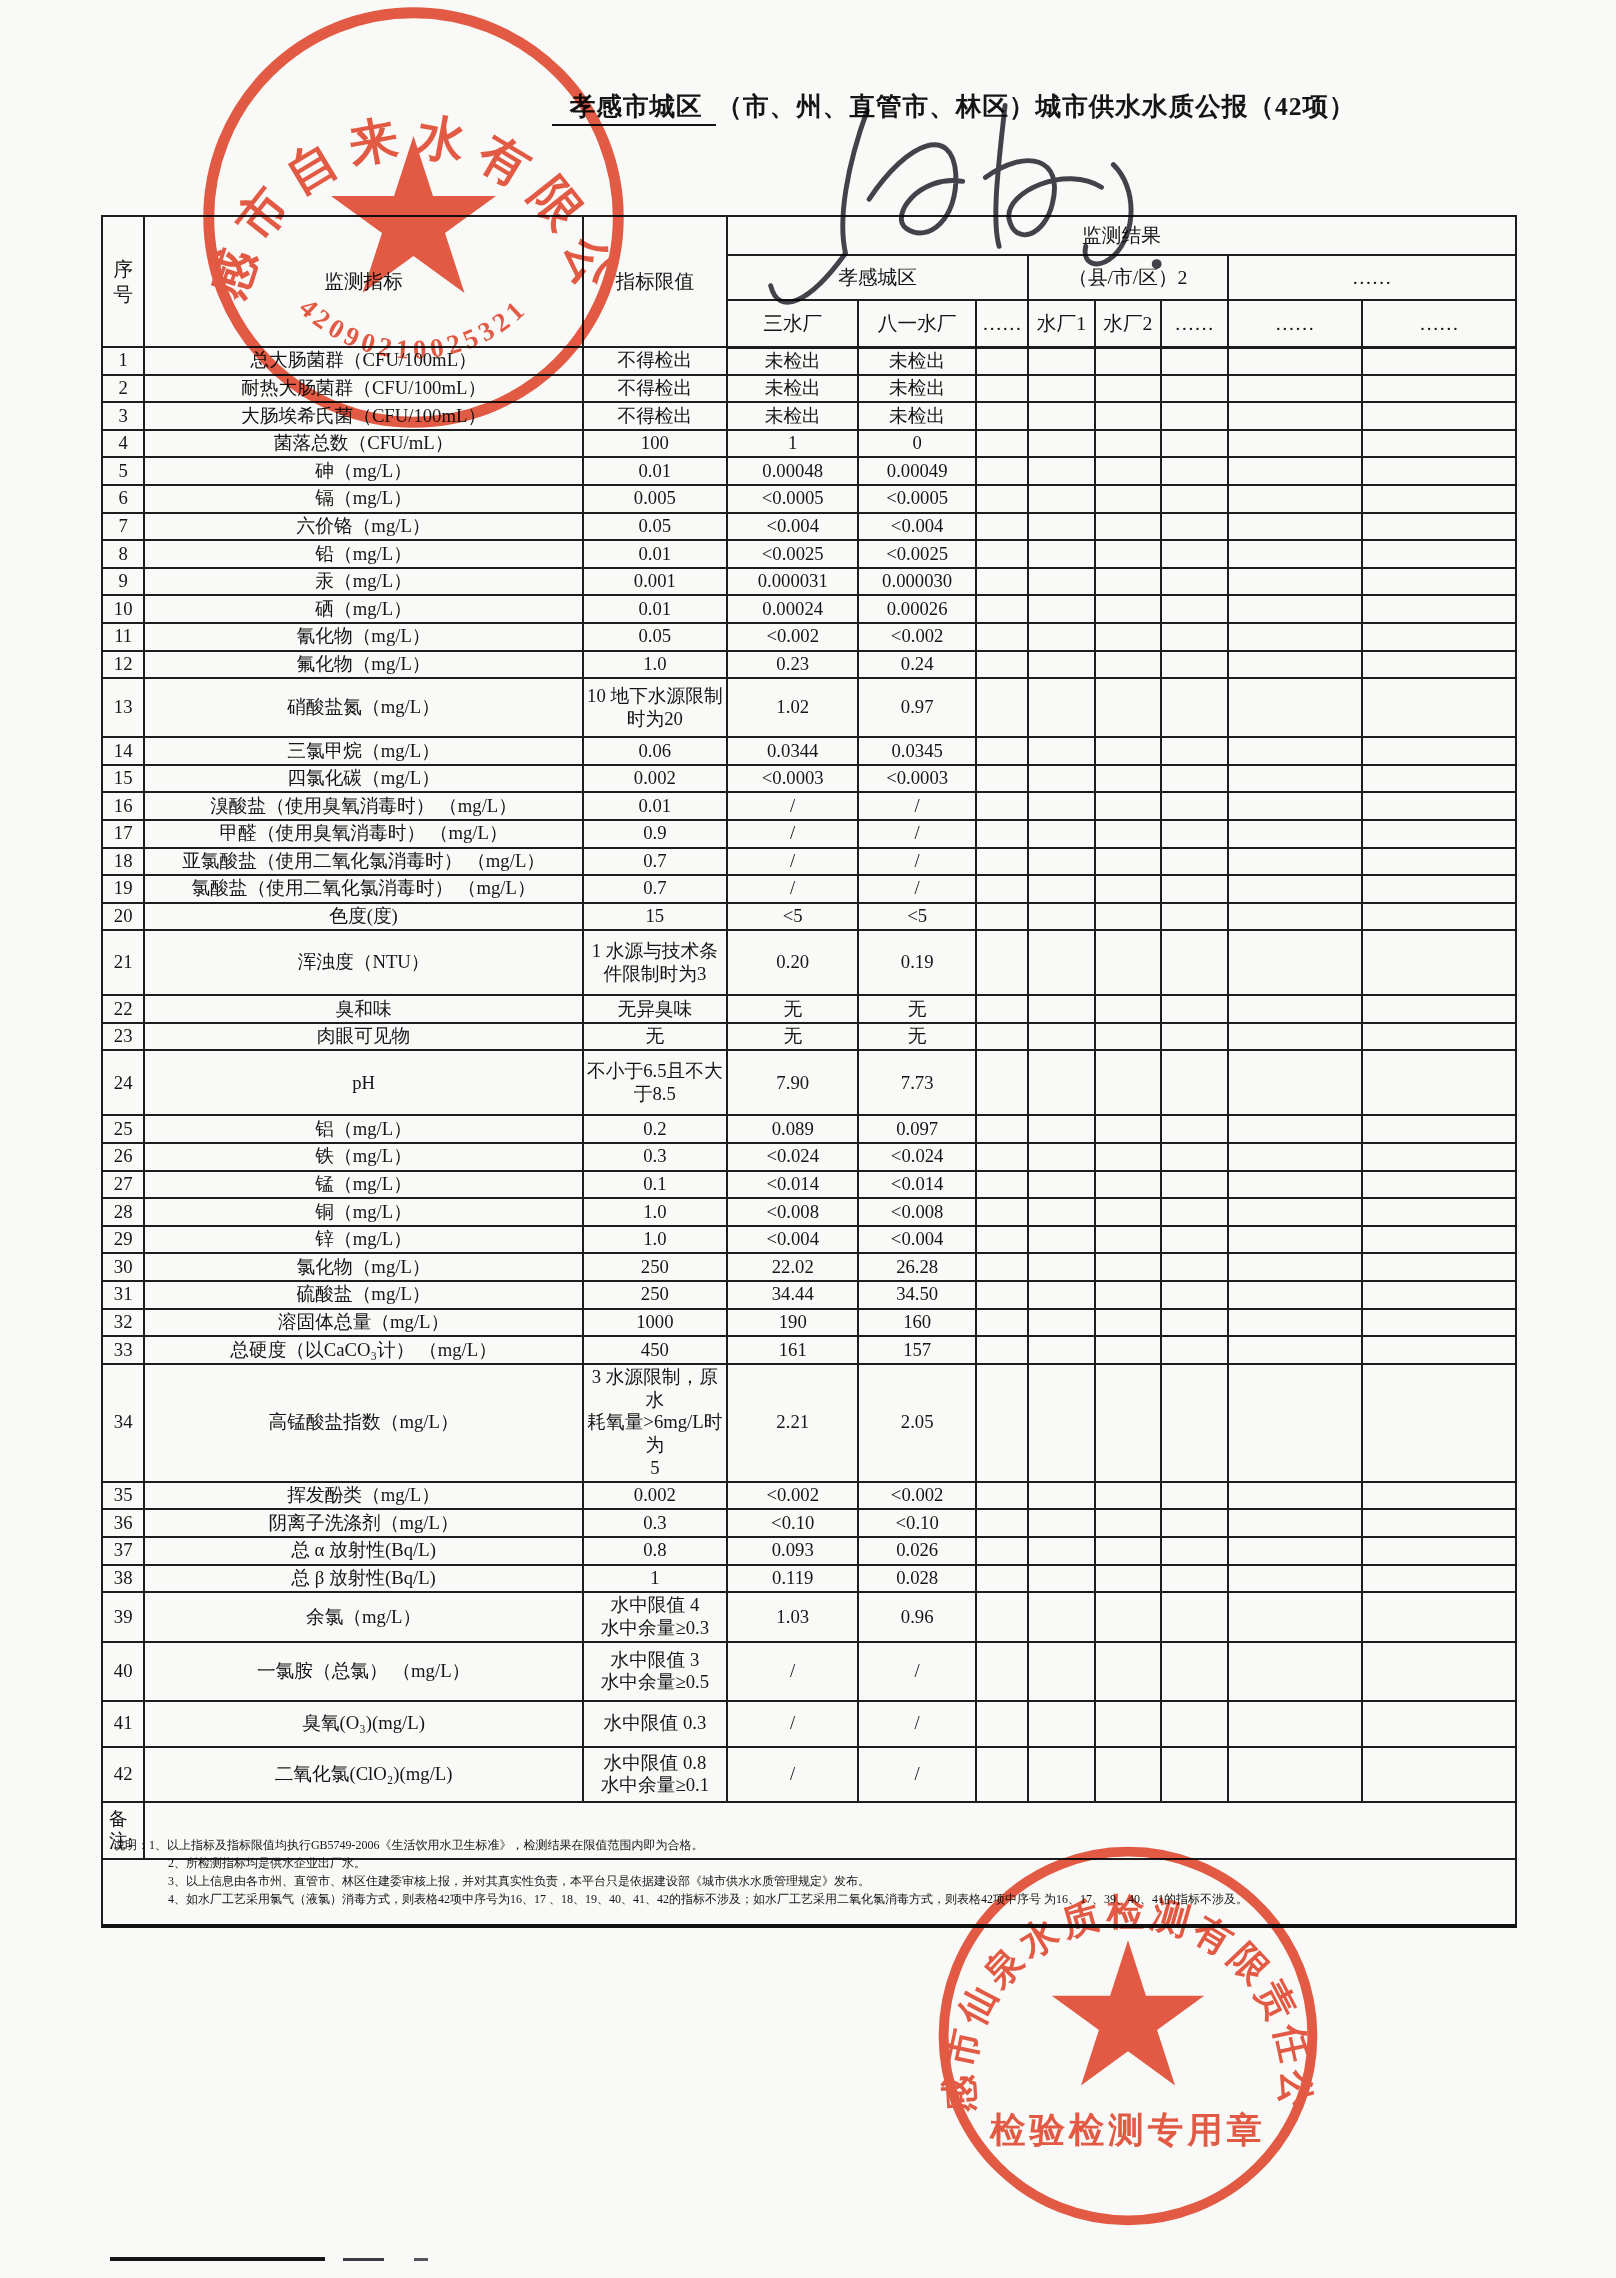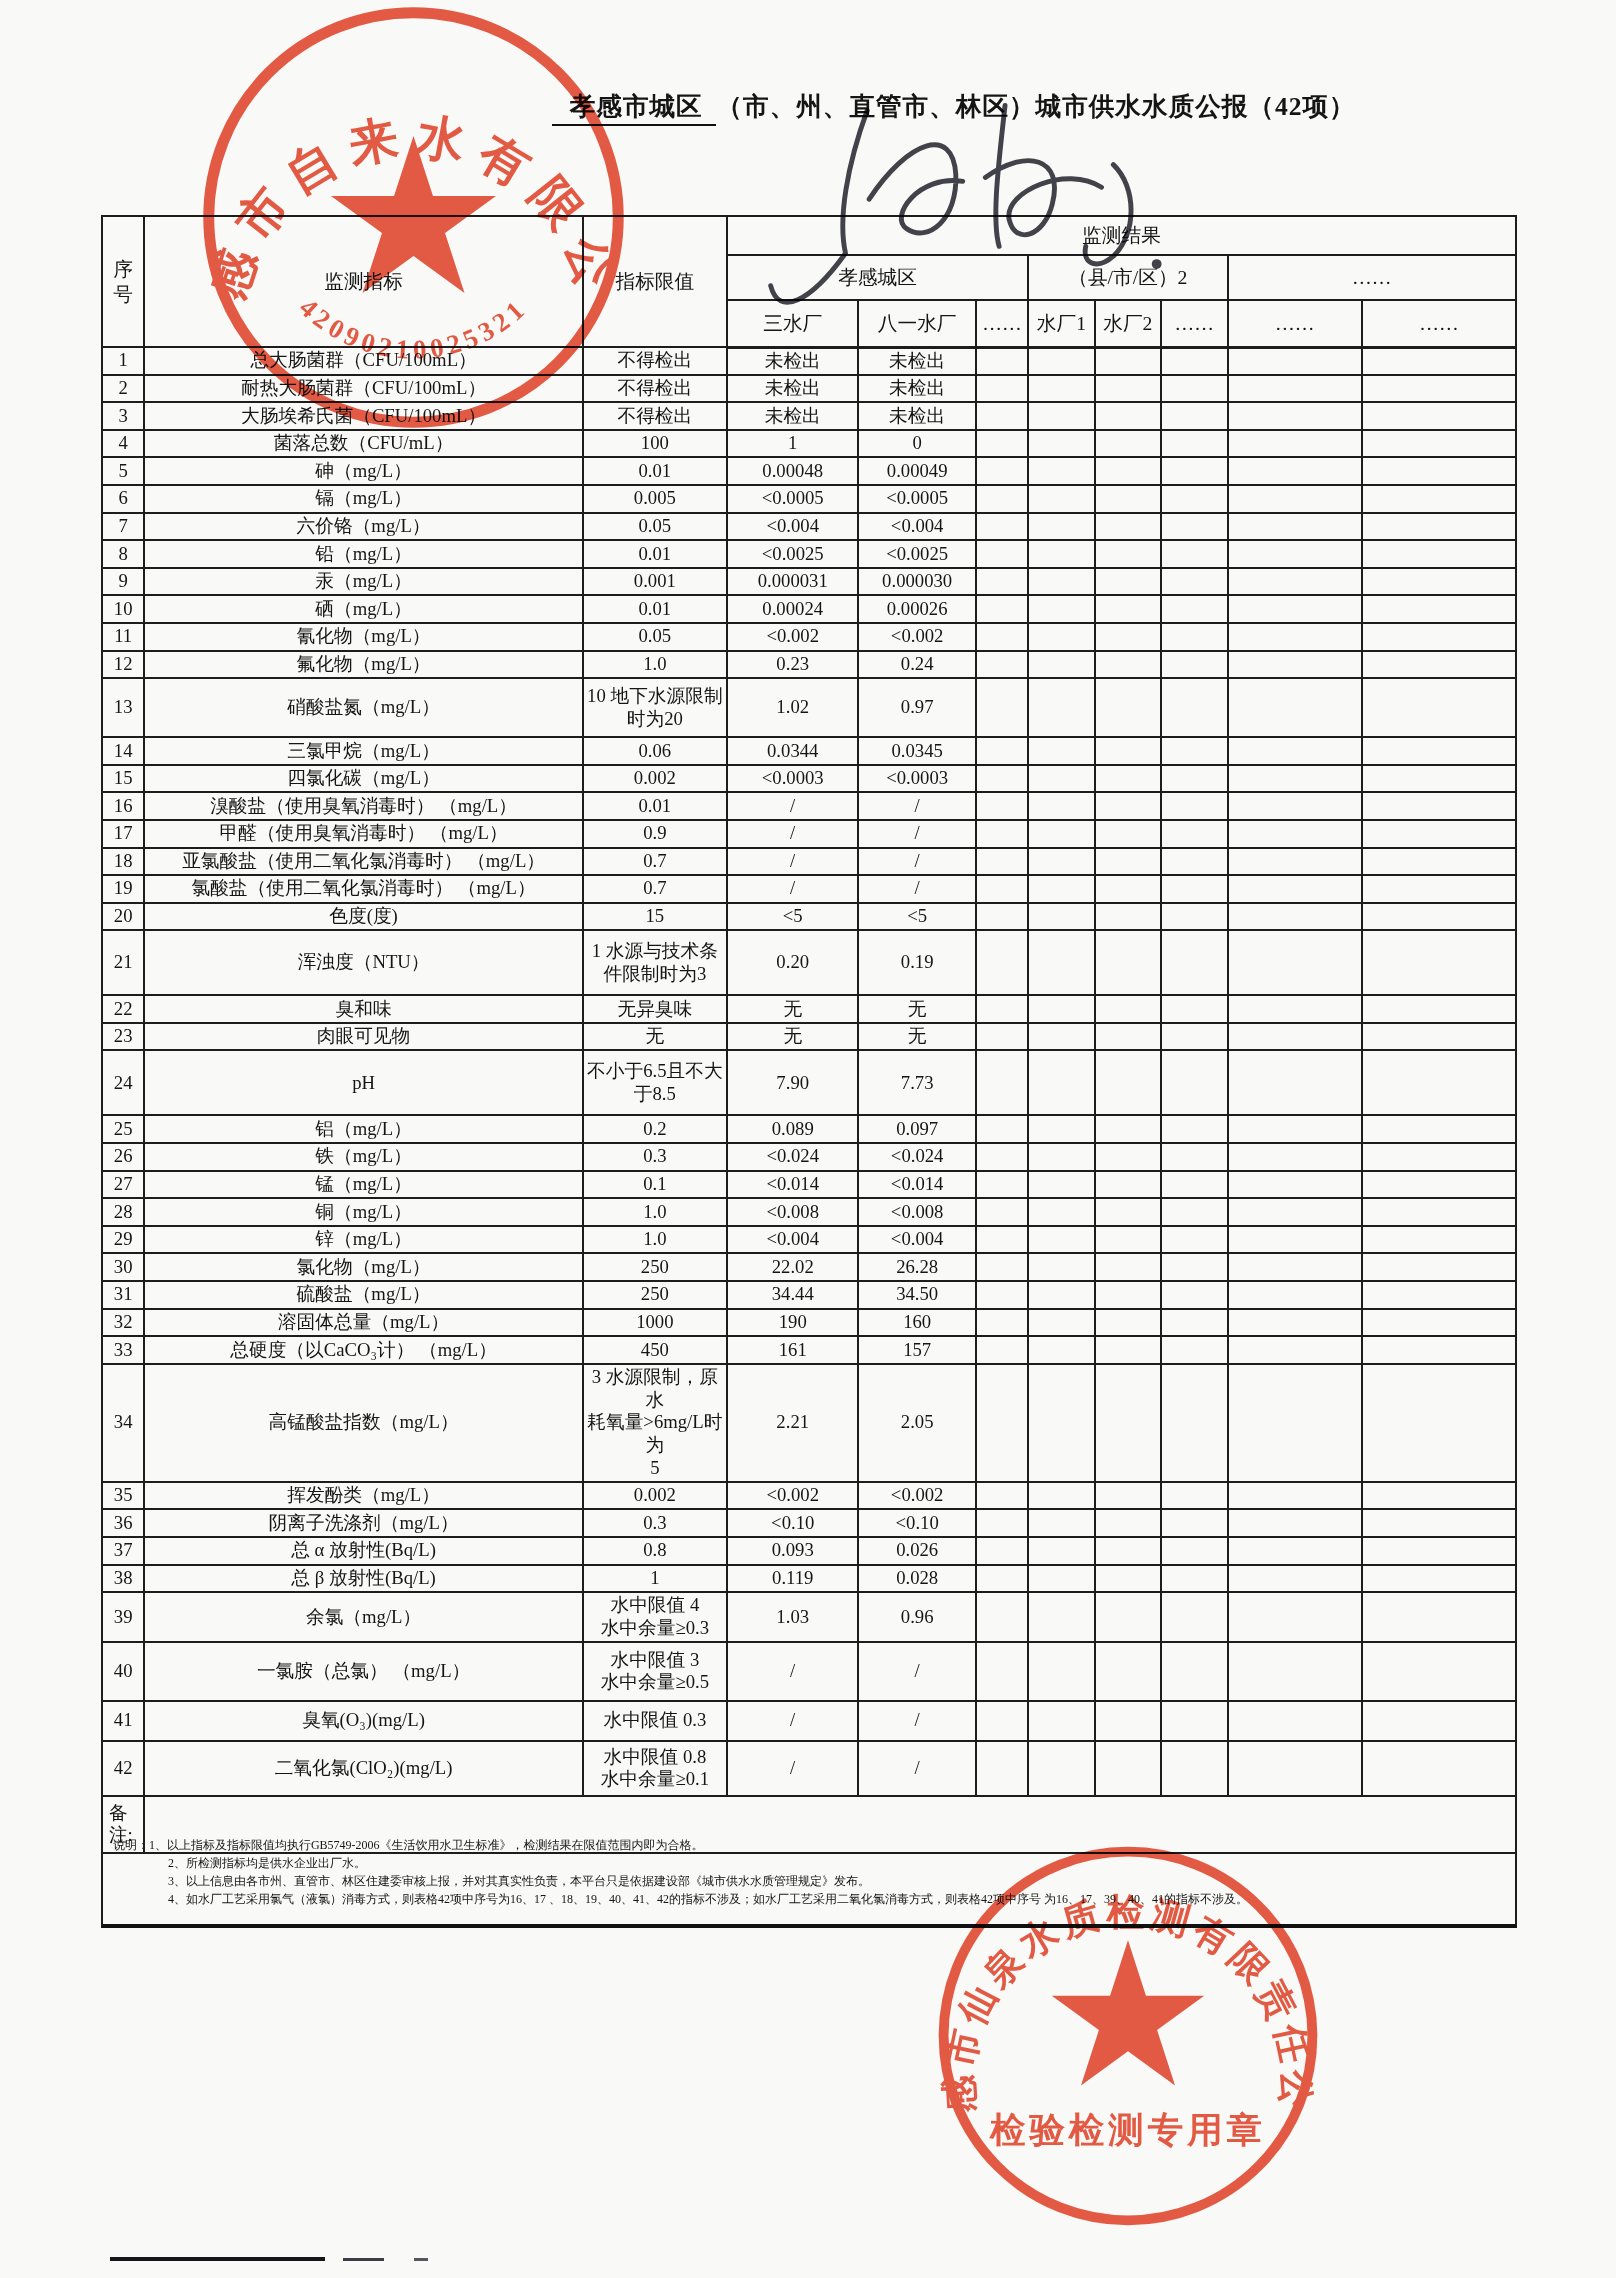--- a/index.html
+++ b/index.html
@@ -623,21 +623,21 @@
 水中余量≥0.5</td>
       <td class="c-val">/</td>
       <td class="c-val">/</td>
       <td></td>
       <td></td>
       <td></td>
       <td></td>
       <td></td>
       <td></td>
     </tr>
-        <tr style="height: 40px; border-radius: 11px;">
+        <tr style="height: 46px; border-radius: 11px;">
       <td>41</td>
       <td class="c-ind">臭氧(O₃)(mg/L)</td>
       <td class="c-limit">水中限值 0.3</td>
       <td class="c-val">/</td>
       <td class="c-val">/</td>
       <td></td>
       <td></td>
       <td></td>
       <td></td>
       <td></td>

